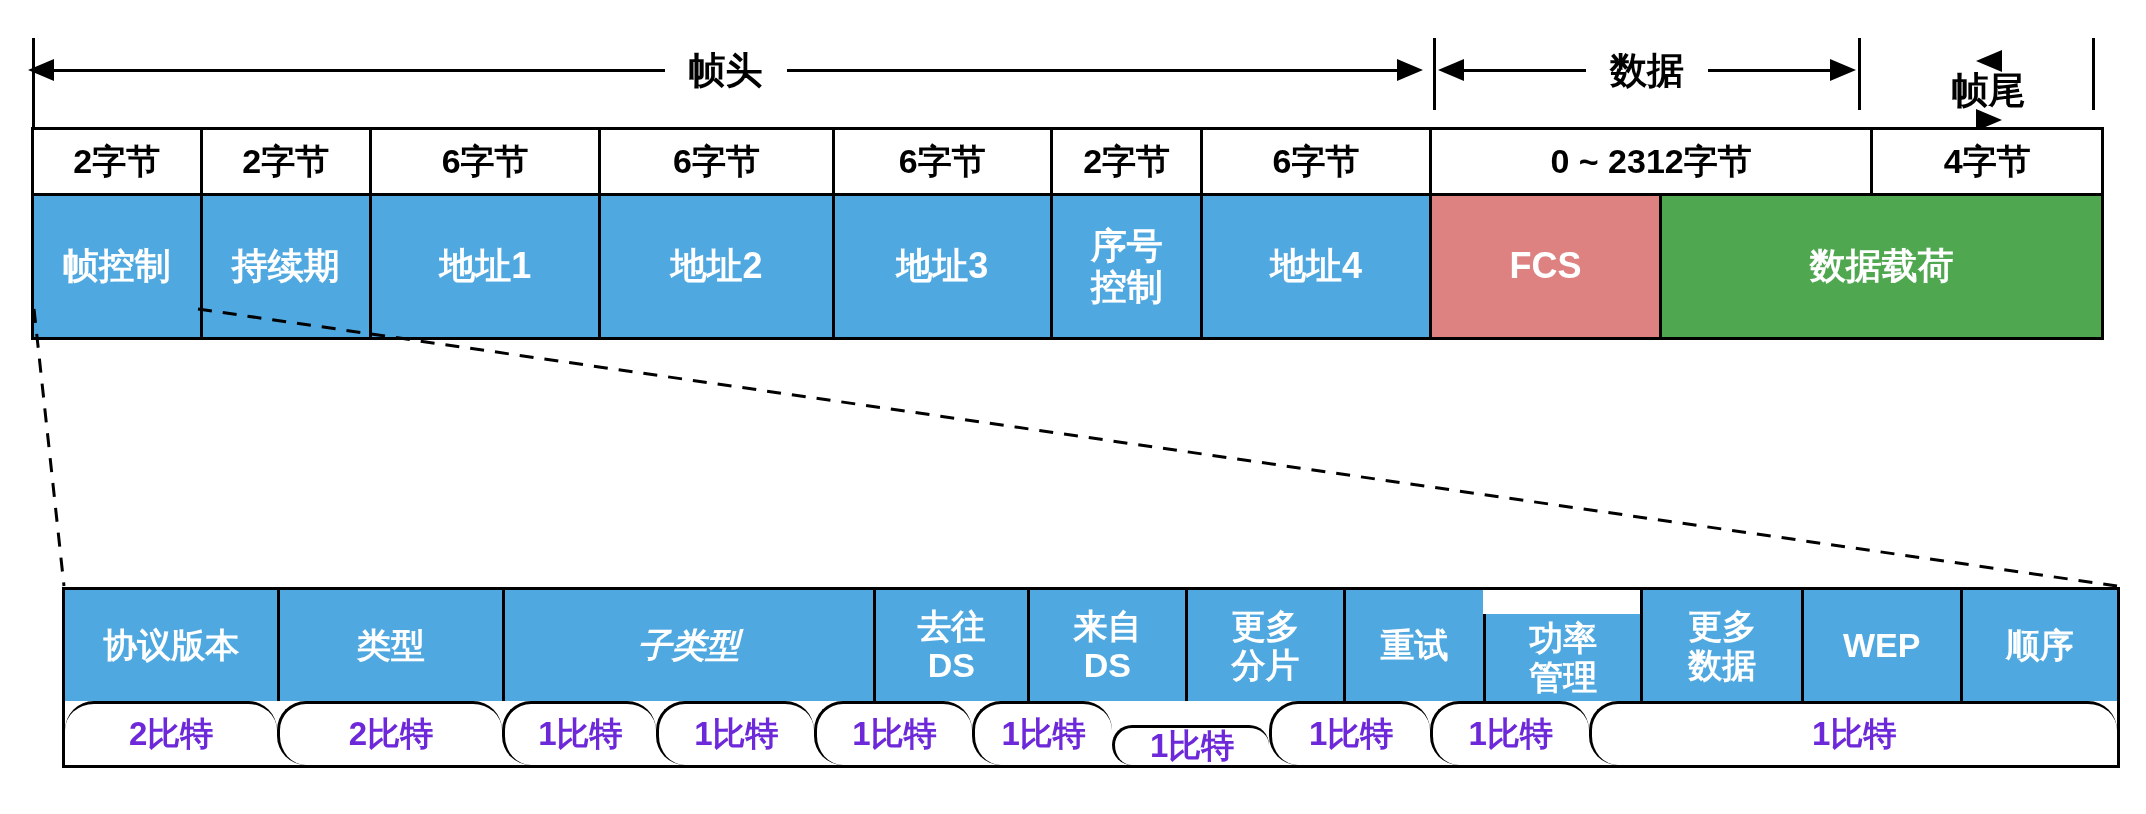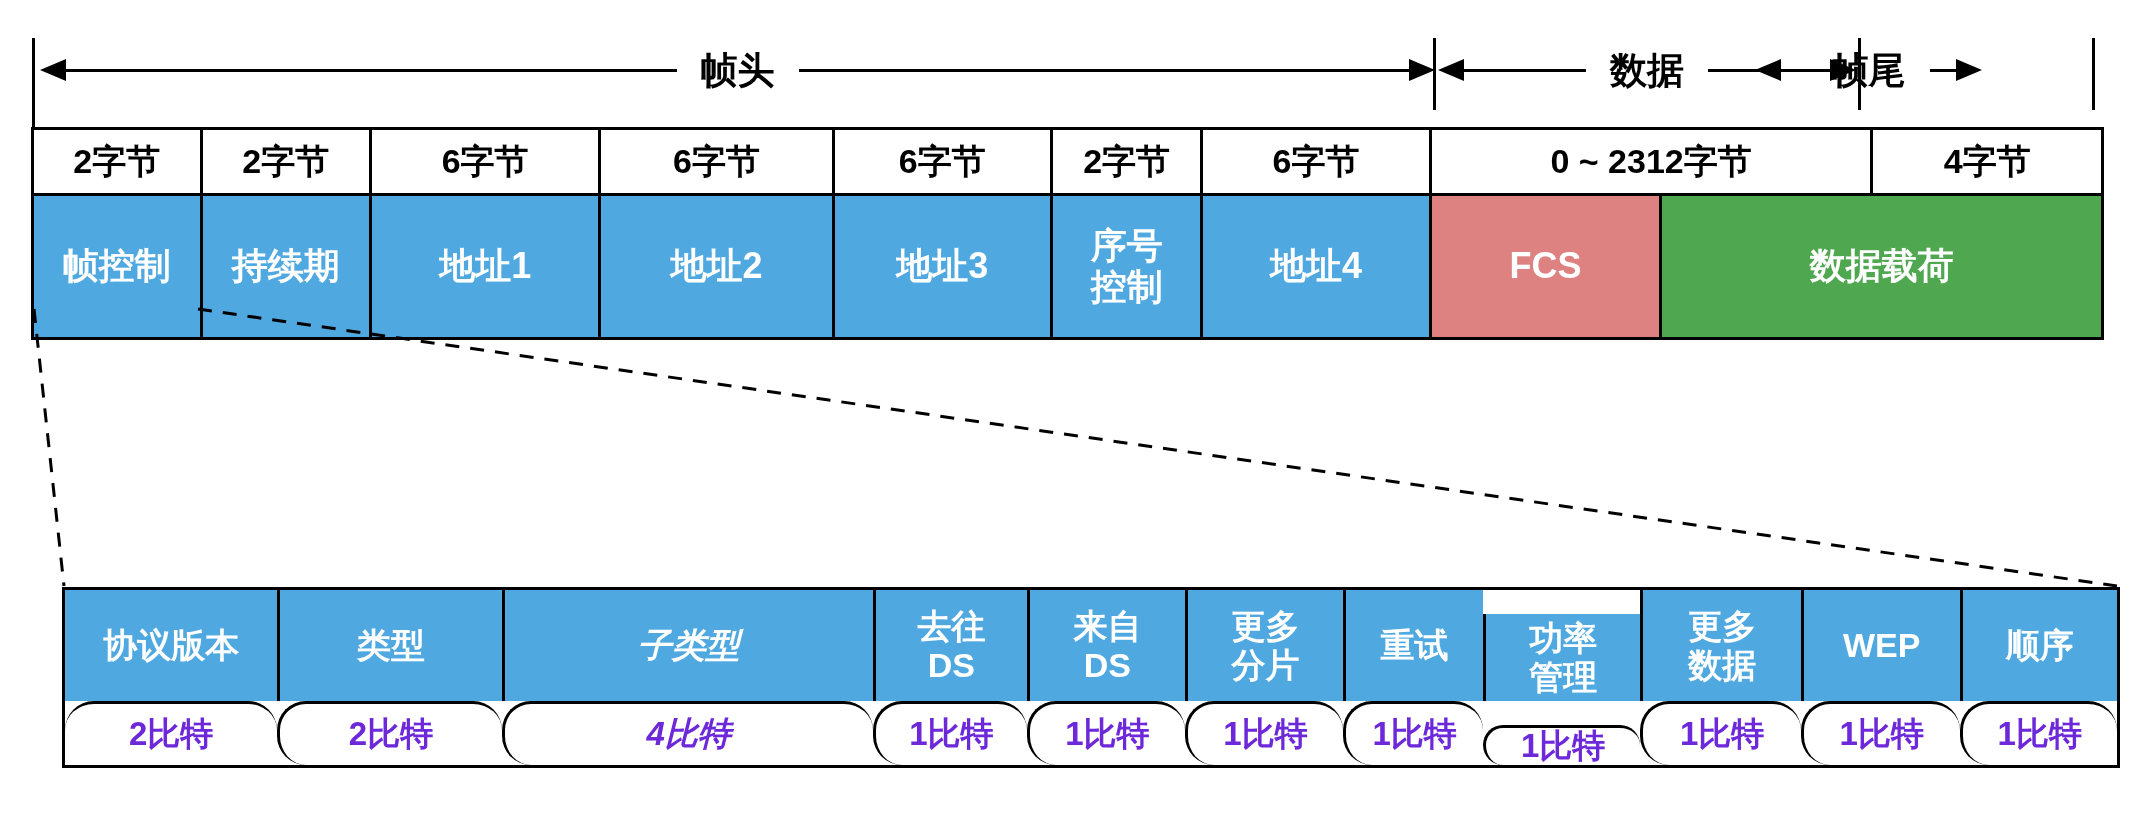--- a/index.html
+++ b/index.html
@@ -51,37 +51,37 @@
 </head>
 <body>
 
 <div id="stage" style="--blue: #4FA8E0; --green: #4FA750; --red: #DD8181;">
 
   <div class="tick" style="left:32px;top:38px;height:89px;"></div>
   <div class="tick" style="left:1433px;top:38px;height:72px;"></div>
   <div class="tick" style="left:1858px;top:38px;height:72px;"></div>
   <div class="tick" style="left:2092px;top:38px;height:72px;"></div>
 
-  <div class="arrow-seg" style="left:40px;width:1395px;">
+  <div class="arrow-seg" style="left:28px;width:1395px;">
     <div class="ah-l"></div>
     <div class="arrow-line"></div>
     <div class="arrow-label">帧头</div>
     <div class="arrow-line"></div>
     <div class="ah-r"></div>
   </div>
 
   <div class="arrow-seg" style="left:1438px;width:418px;">
     <div class="ah-l"></div>
     <div class="arrow-line"></div>
     <div class="arrow-label">数据</div>
     <div class="arrow-line"></div>
     <div class="ah-r"></div>
   </div>
 
-  <div class="arrow-seg" style="left:1755px;width:227px;">
+  <div class="arrow-seg" style="left:1875px;width:227px;flex-direction:column;">
     <div class="ah-l"></div>
     <div class="arrow-line"></div>
     <div class="arrow-label">帧尾</div>
     <div class="arrow-line"></div>
     <div class="ah-r"></div>
   </div>
 
   <div class="tbl" id="frame-table">
     <div class="trow first">
       <div class="cell fc0 size-text">2字节</div>
@@ -128,21 +128,20 @@
       <div class="cell cc7 head-text bg-blue">功率
 管理</div>
       <div class="cell cc8 head-text bg-blue">更多
 数据</div>
       <div class="cell cc9 head-text bg-blue">WEP</div>
       <div class="cell cc10 head-text bg-blue">顺序</div>
     </div>
     <div class="trow second">
       <div class="cell cc0 bit-text">2比特</div>
       <div class="cell cc1 bit-text">2比特</div>
-      <div class="cell cc2 bit-text">4比特</div>
       <div class="cell cc3 bit-text">1比特</div>
       <div class="cell cc4 bit-text">1比特</div>
       <div class="cell cc5 bit-text">1比特</div>
       <div class="cell cc6 bit-text">1比特</div>
       <div class="cell cc7 bit-text">1比特</div>
       <div class="cell cc8 bit-text">1比特</div>
       <div class="cell cc9 bit-text">1比特</div>
       <div class="cell cc10 bit-text">1比特</div>
     </div>
   </div>

